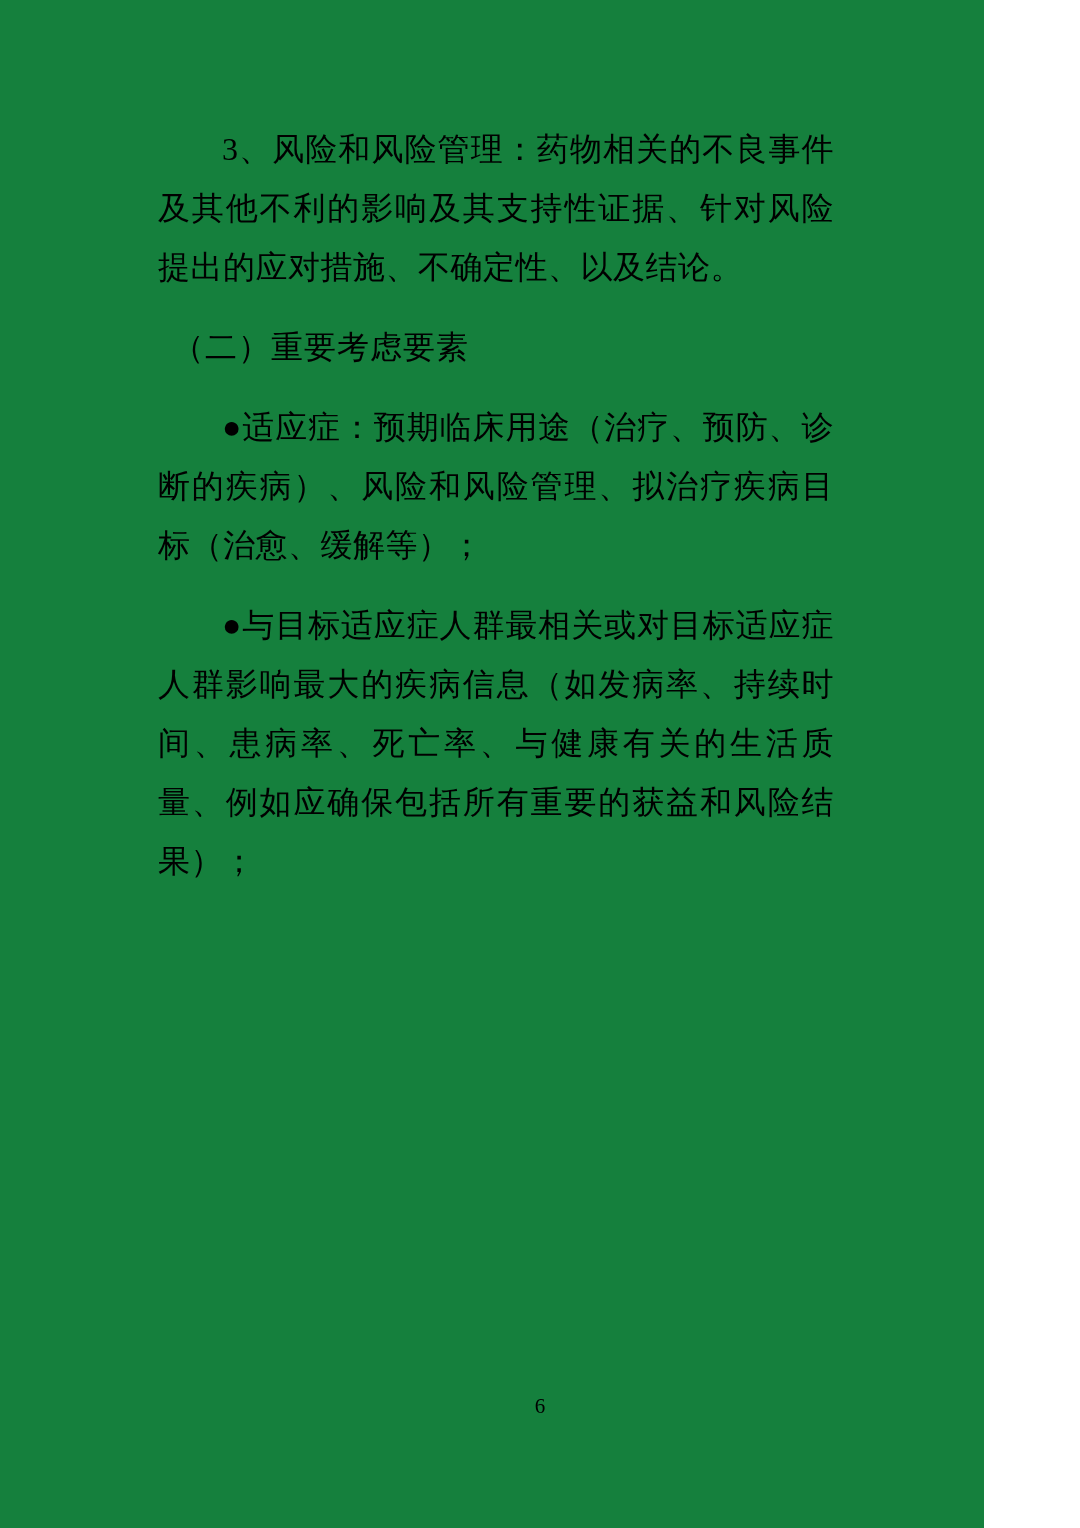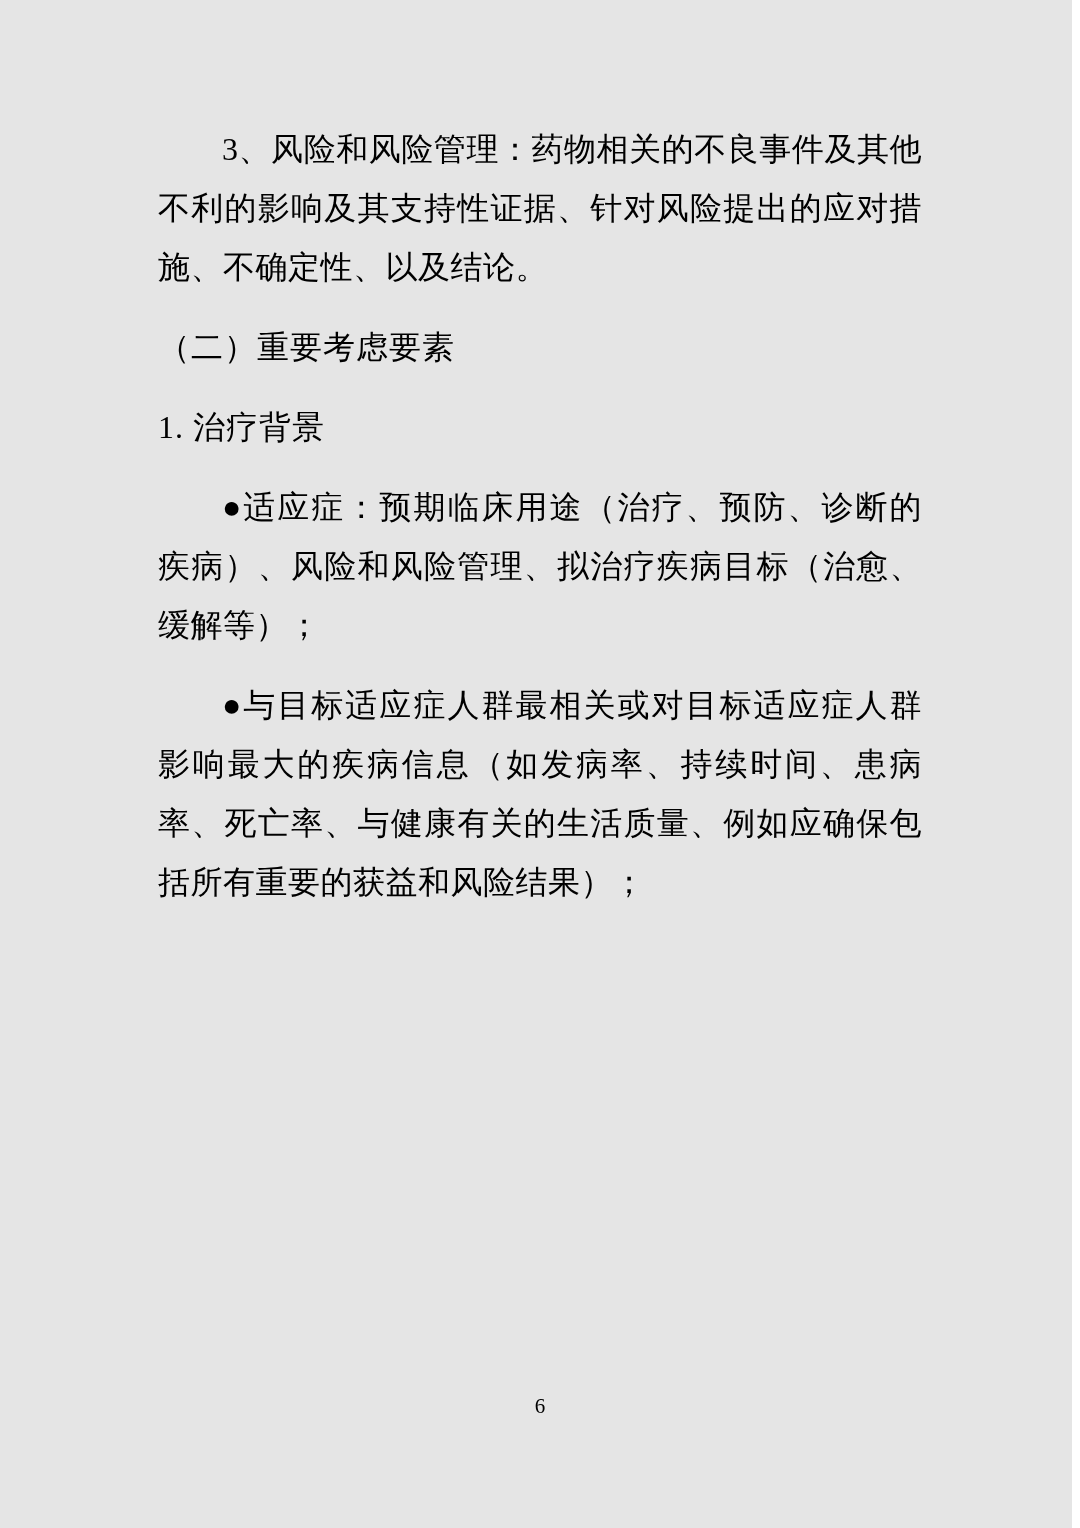--- a/index.html
+++ b/index.html
@@ -8,41 +8,41 @@
   }
   body {
     width: 1080px;
     height: 1528px;
     background: #ffffff;
     color: #000000;
     font-family: "Liberation Serif", "DejaVu Serif", serif;
   }
   .page {
     position: relative;
-    width: 1072px;
+    width: 984px;
     height: 1528px;
     box-sizing: border-box;
     padding: 120px 150px 0 158px;
     overflow: hidden;
-    background: #e5e5e5;
+    background: #15803d;
   }
   .para {
     font-size: 32px;
     line-height: 59px;
     margin: 0 0 21px 0;
     text-align: justify;
     text-align-last: left;
     text-indent: 2em;
     letter-spacing: 0.5px;
     word-break: break-all;
   }
   .heading {
     font-size: 32px;
     line-height: 59px;
-    margin: 0 0 21px 0;
+    margin: 0 0 21px 14px;
     text-align: left;
     text-indent: 0;
     letter-spacing: 1px;
     white-space: nowrap;
   }
   .footer {
     position: absolute;
     top: 1393px;
     left: 0;
     width: 1080px;
@@ -56,21 +56,20 @@
 <body>
 
 <div class="page">
 
   <p class="para">3、风险和风险管理：药物相关的不良事件及其他不利的影响及其支持性证据、针对风险提出的应对措施、不确定性、以及结论。</p>
 
 
 
   <p class="heading">（二）重要考虑要素</p>
 
-  <p class="heading">1. 治疗背景</p>
 
 
   <p class="para">●适应症：预期临床用途（治疗、预防、诊断的疾病）、风险和风险管理、拟治疗疾病目标（治愈、缓解等）；</p>
 
   <p class="para">●与目标适应症人群最相关或对目标适应症人群影响最大的疾病信息（如发病率、持续时间、患病率、死亡率、与健康有关的生活质量、例如应确保包括所有重要的获益和风险结果）；</p>
 
   <div class="footer">6</div>
 
 </div>
 

